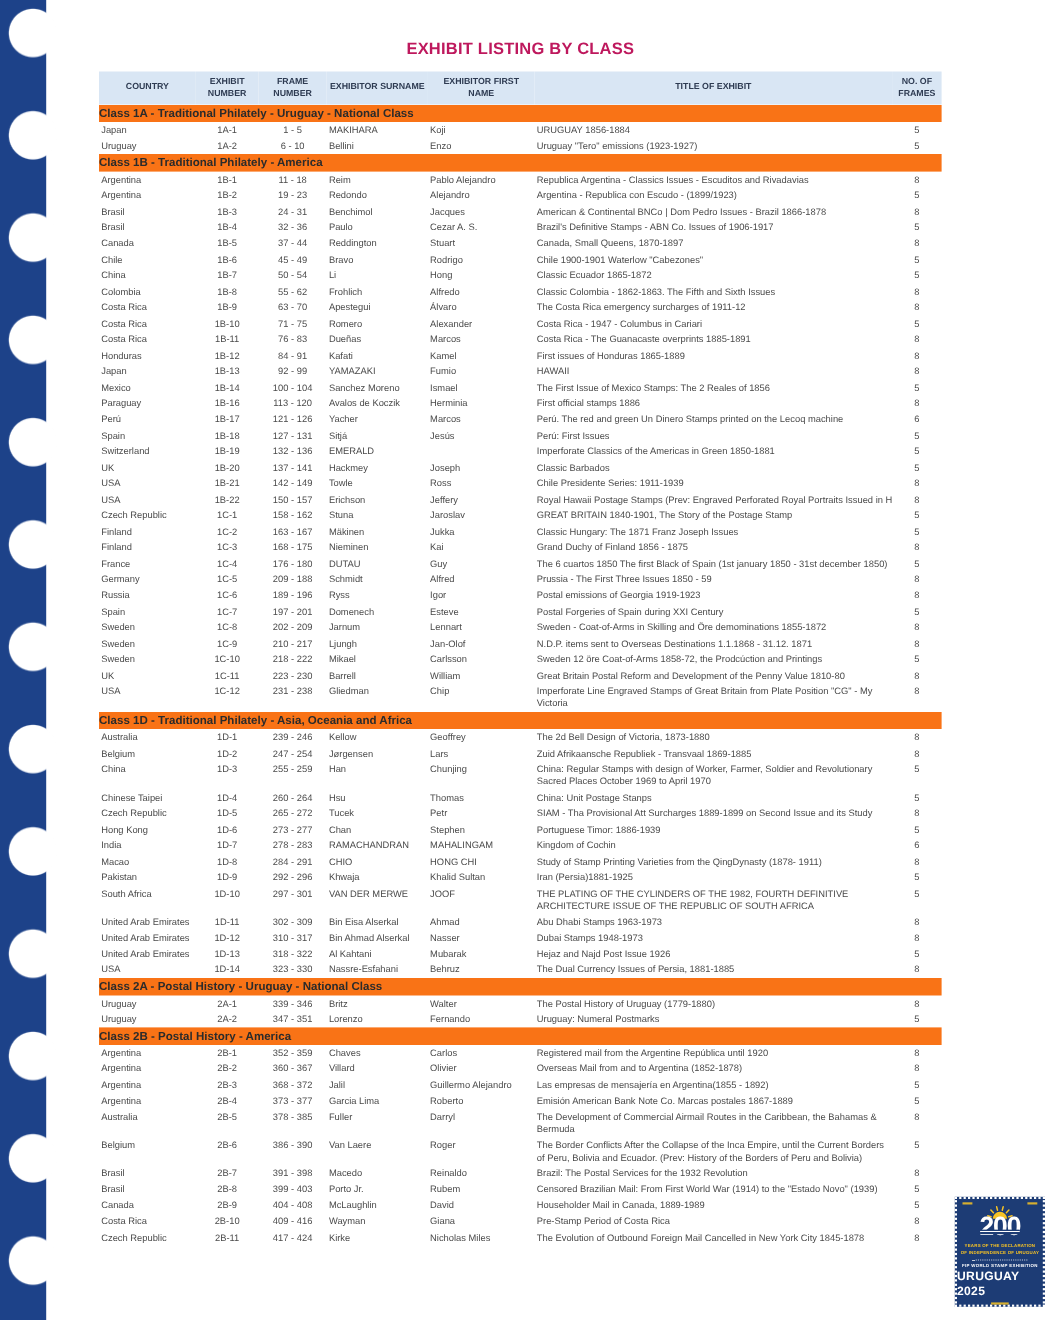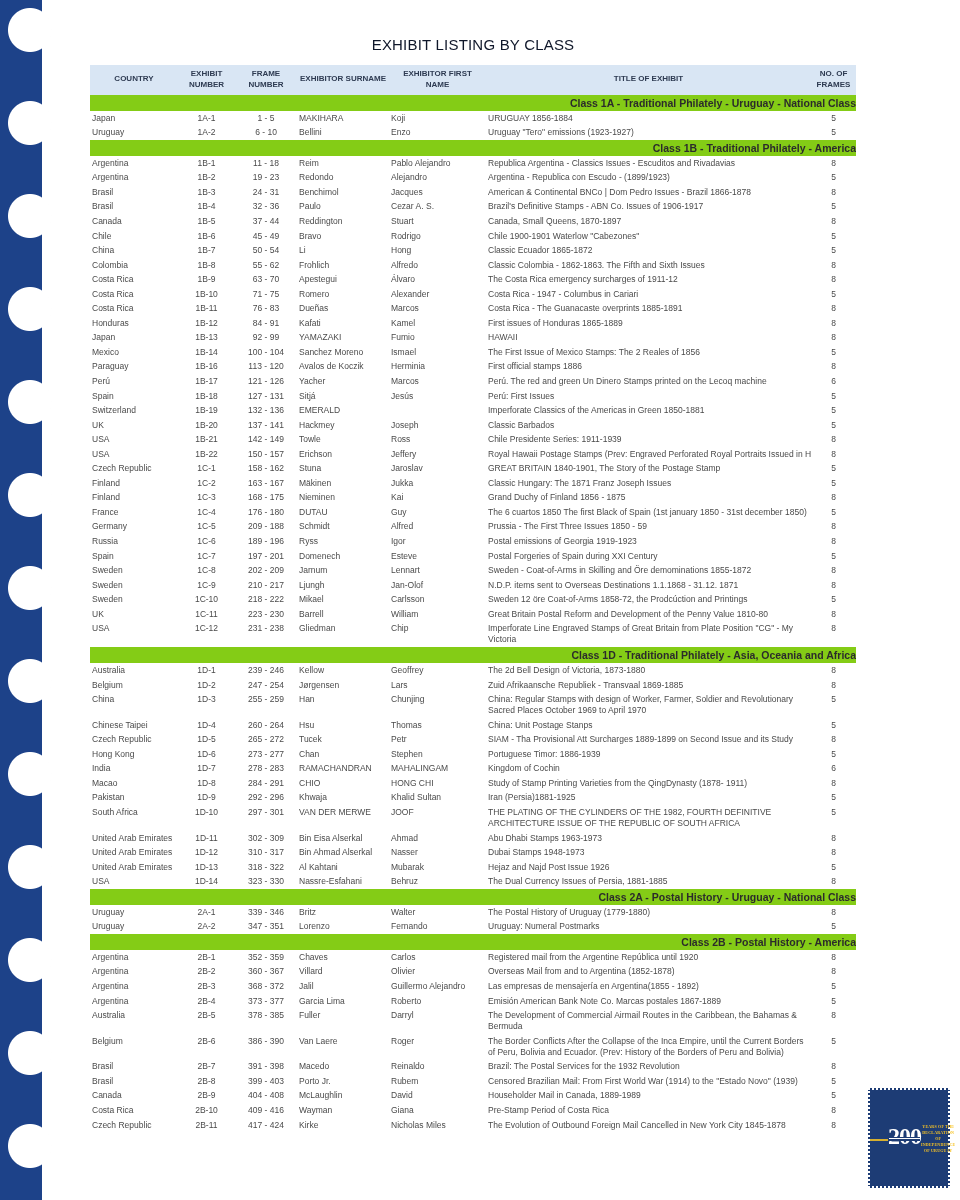--- a/index.html
+++ b/index.html
@@ -14,48 +14,48 @@
     position:absolute;left:0;top:0;width:62px;height:1200px;
     background-image:
       radial-gradient(circle 22px at 30px 30px, #ffffff 21.5px, rgba(255,255,255,0) 22.5px),
       linear-gradient(#1d4289,#1d4289);
     background-size:62px 93px, 42px 1200px;
     background-repeat:repeat-y, no-repeat;
   }
   .content{position:absolute;left:90px;top:36px;width:766px;}
   h1.page-title{
     margin:0 0 12px 0;text-align:center;
-    font-size:15px;font-weight:400;color:#0f172a;letter-spacing:.2px;
+    font-size:15px;font-weight:700;color:#be185d;letter-spacing:.2px;
   }
   table.listing{border-collapse:collapse;table-layout:fixed;width:766px;}
   table.listing th{
     background:#d9e6f4;color:#2e3b52;
     font-size:8px;font-weight:bold;text-align:center;
     padding:4px 2px;line-height:1.35;vertical-align:middle;
   }
   table.listing td{
     font-size:8.5px;line-height:1.3;vertical-align:top;
     padding:2px 2px 1.5px 2px;color:#4a4a4a;
     overflow:hidden;
   }
   tr.band td{
-    background:#84cc16;color:#2b2b2b;
-    font-size:10.5px;font-weight:bold;text-align:right;
+    background:#f97316;color:#2b2b2b;
+    font-size:10.5px;font-weight:bold;text-align:left;
     padding:2px 0;line-height:1.15;
   }
   td.c0,td.c1,td.c2,td.c3,td.c4,td.c6{white-space:nowrap;}
   td.c1,td.c2{text-align:center;}
   td.c6{text-align:center;}
   td.c5{padding-right:6px;}
   td.c5.clip{white-space:nowrap;}
   
   .stamp{
     position:absolute;left:868px;top:1088px;width:82px;height:100px;
     background:#1d3c75;border:2.5px dotted #ffffff;box-sizing:border-box;
-    display:flex;flex-direction:row;align-items:center;font-family:Liberation Serif, serif;
+    display:flex;flex-direction:column;align-items:center;
   }
   .stamp .corners{width:88%;display:flex;justify-content:space-between;margin-top:3px;}
   .stamp .corner-mark{width:9px;height:2px;background:#f7c325;opacity:.85;}
   .stamp .sun{margin-top:0px;height:15px;}
   .stamp .big-200{
     position:relative;margin-top:-4px;
     font-size:24px;font-weight:800;color:#ffffff;letter-spacing:-1px;line-height:1;
   }
   .stamp .big-200::after{
     content:"";position:absolute;left:2%;right:2%;top:56%;height:3px;

